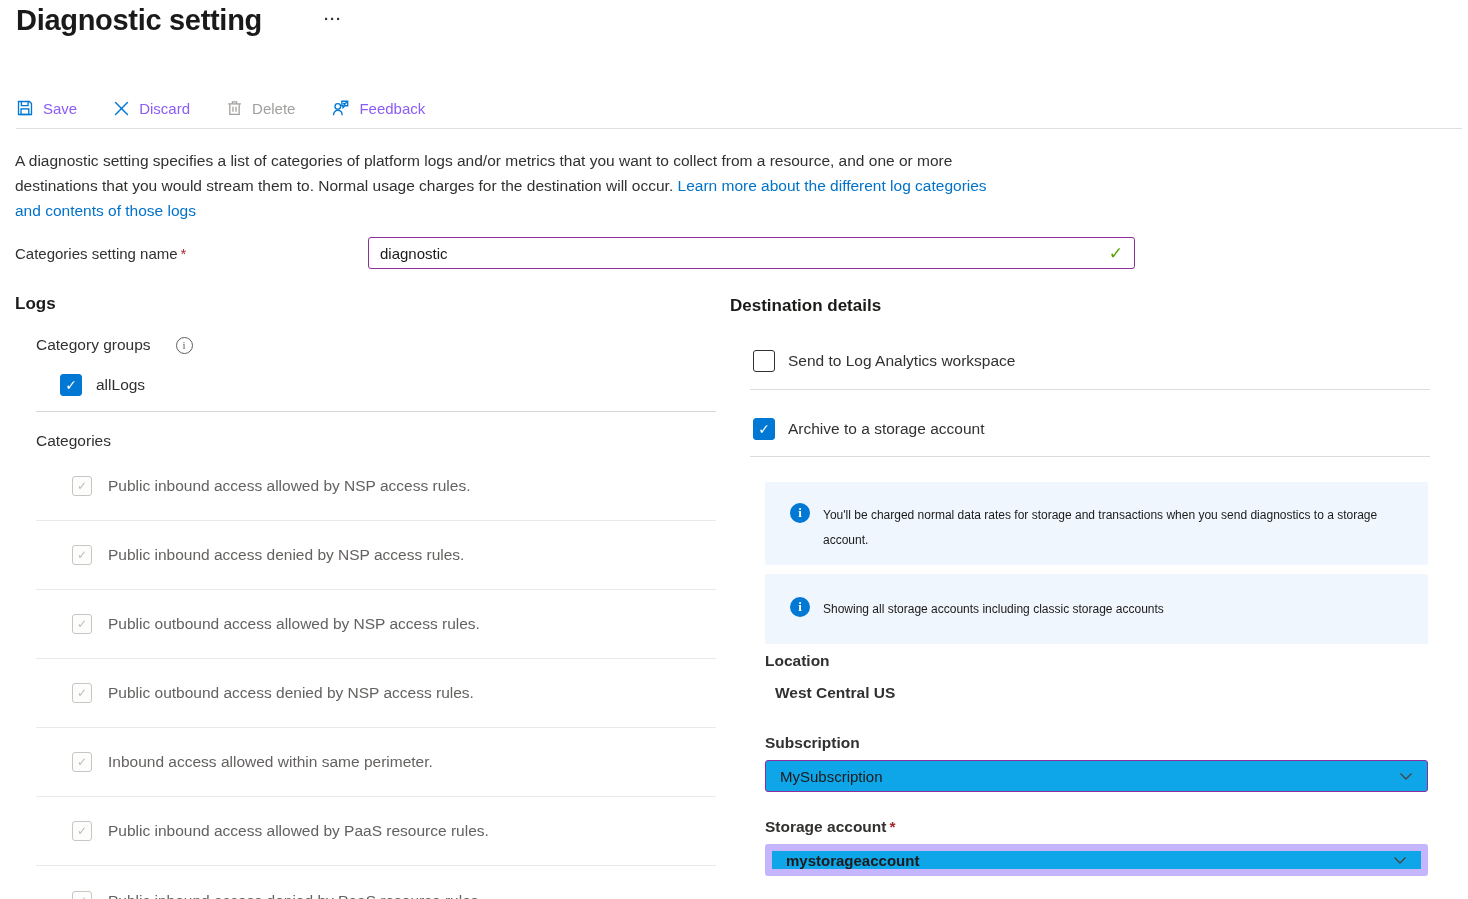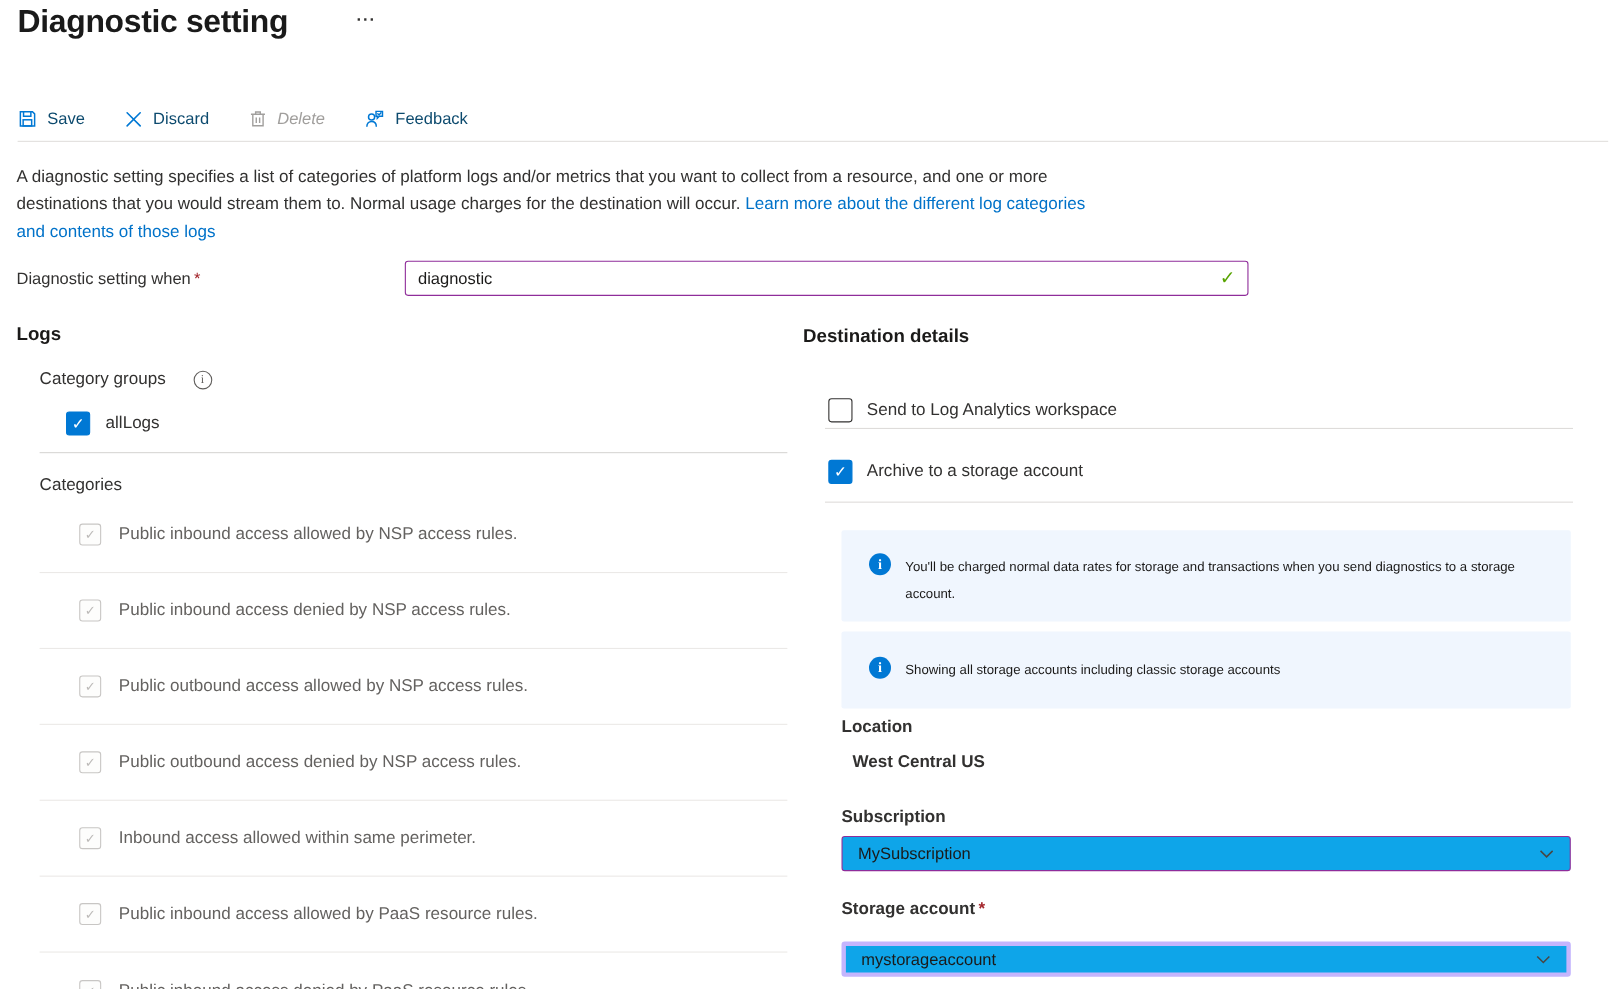--- a/index.html
+++ b/index.html
@@ -7,22 +7,22 @@
   .page {
     position:relative; width:1468px; height:899px; overflow:hidden;
     background:#fff; font-family:"Liberation Sans","DejaVu Sans",sans-serif;
     color:#323130;
   }
   
   .page-title { position:absolute; left:16px; top:4px; font-size:29px; font-weight:700; color:#1a1a1a; letter-spacing:-0.3px; }
   .title-more { position:absolute; left:324px; top:10px; font-size:15px; font-weight:700; color:#323130; letter-spacing:1px; cursor:pointer; }
   
   .toolbar { position:absolute; left:16px; top:92px; height:32px; display:flex; align-items:center; gap:36px; }
-  .tb-btn { display:flex; align-items:center; gap:9px; font-size:15px; color:#0c4a6e; cursor:pointer; }
-  .tb-btn.disabled { color:#a19f9d; cursor:default;font-style:italic; }
+  .tb-btn { display:flex; align-items:center; gap:9px; font-size:15px; color:#8b5cf6; cursor:pointer; }
+  .tb-btn.disabled { color:#a19f9d; cursor:default; }
   .tb-btn svg { display:block; }
   .toolbar-divider { position:absolute; left:16px; top:128px; width:1446px; height:1px; background:#e1dfdd; }
   
   .intro { position:absolute; left:15px; top:148px; width:975px; font-size:15.5px; line-height:25px; color:#323130; }
   .intro a { color:#0072c9; text-decoration:none; cursor:pointer; }
   
   .name-label { position:absolute; left:15px; top:245px; font-size:15px; color:#323130; }
   .req { color:#a4262c; margin-left:3px; }
   .name-input-wrap { position:absolute; left:368px; top:237px; width:767px; height:32px;border-radius:14px; }
   .name-input {
@@ -48,39 +48,39 @@
   .alllogs-row { position:absolute; left:45px; top:82px; display:flex; align-items:center; gap:14px; font-size:15.5px; color:#323130; }
   .left-divider { position:absolute; left:21px; top:119px; width:680px; height:1px; background:#d8d6d4; }
   .categories-label { position:absolute; left:21px; top:140px; font-size:15.5px; color:#323130; }
   .cat-list { position:absolute; left:21px; top:160px; width:680px; }
   .cat-row { height:69px; display:flex; align-items:center; gap:16px; padding-left:36px; border-bottom:1px solid #ebe9e7; }
   .cat-row:last-child { border-bottom:none; }
   .cat-row .lbl { font-size:15.5px; color:#646260; }
   
   .dest-header { position:absolute; left:0; top:4px; }
   .dest-opt { position:absolute; left:23px; display:flex; align-items:center; gap:13px; font-size:15.5px; color:#323130; }
-  .dest-opt1 { top:58px;margin-top:12px; }
+  .dest-opt1 { top:58px; }
   .dest-opt2 { top:126px; }
   .right-divider { position:absolute; left:20px; width:680px; height:1px; background:#dedcda; }
   .rd1 { top:97px; } .rd2 { top:164px; }
   .infobox { position:absolute; left:35px; width:663px; background:#f0f6fe; border-radius:2px; display:flex; }
   .infobox1 { top:190px; height:83px; padding:21px 20px 0 25px; }
   .infobox2 { top:282px; height:70px; padding:23px 20px 0 25px; }
   .info-filled { width:20px; height:20px; border-radius:50%; background:#0078d4; color:#fff; flex:none;
                  display:inline-flex; align-items:center; justify-content:center; font-size:13px; font-weight:700;
                  font-family:"Liberation Serif","DejaVu Serif",serif; margin-right:13px; }
   .info-text { font-size:12px; line-height:25px; color:#1b1a19; max-width:578px; }
   .field-label { position:absolute; left:35px; font-size:15.5px; color:#323130;font-weight:bold; }
   .loc-label { top:360px; } .loc-value { top:392px;margin-left:10px; }
   .sub-label { top:442px; } .stor-label { top:526px;text-align:center; }
   .dropdown { position:absolute; left:35px; width:663px; height:32px; border-radius:3px; background:#0ea5e9;
               display:flex; align-items:center; justify-content:space-between; padding:0 13px 0 14px;
               font-size:15px; color:#1b1a19; cursor:pointer; }
   .dd-sub  { top:468px; border:1.5px solid #8f2d9a; }
-  .dd-stor { top:564px; border:4px solid #c4b5fd; }
+  .dd-stor { top:552px; border:7px solid #c4b5fd;font-weight:bold; }
   .chev svg { display:block; }
 </style>
 </head>
 <body>
 
 <div class="page">
 
   <h1 class="page-title">Diagnostic setting</h1>
   <div class="title-more">···</div>
 
@@ -125,21 +125,21 @@
           <path d="M13.3 4.9 l1.2 1.2 2-2.2" stroke-linecap="round"></path>
         </svg>
       </span>
       <span>Feedback</span>
     </div>
   </div>
   <div class="toolbar-divider"></div>
 
   <p class="intro"><span>A diagnostic setting specifies a list of categories of platform logs and/or metrics that you want to collect from a resource, and one or more destinations that you would stream them to. Normal usage charges for the destination will occur. </span><a>Learn more about the different log categories and contents of those logs</a></p>
 
-  <div class="name-label"><span>Diagnostic setting when</span><span class="req">*</span></div>
+  <div class="name-label"><span>Categories setting name</span><span class="req">*</span></div>
   <div class="name-input-wrap">
     <input class="name-input" type="text" value="diagnostic" style="">
     <span class="valid-check">✓</span>
   </div>
 
   <div class="left-col">
     <div class="section-header logs-header">Logs</div>
 
     <div class="catgroups-row">
       <span>Category groups</span>

